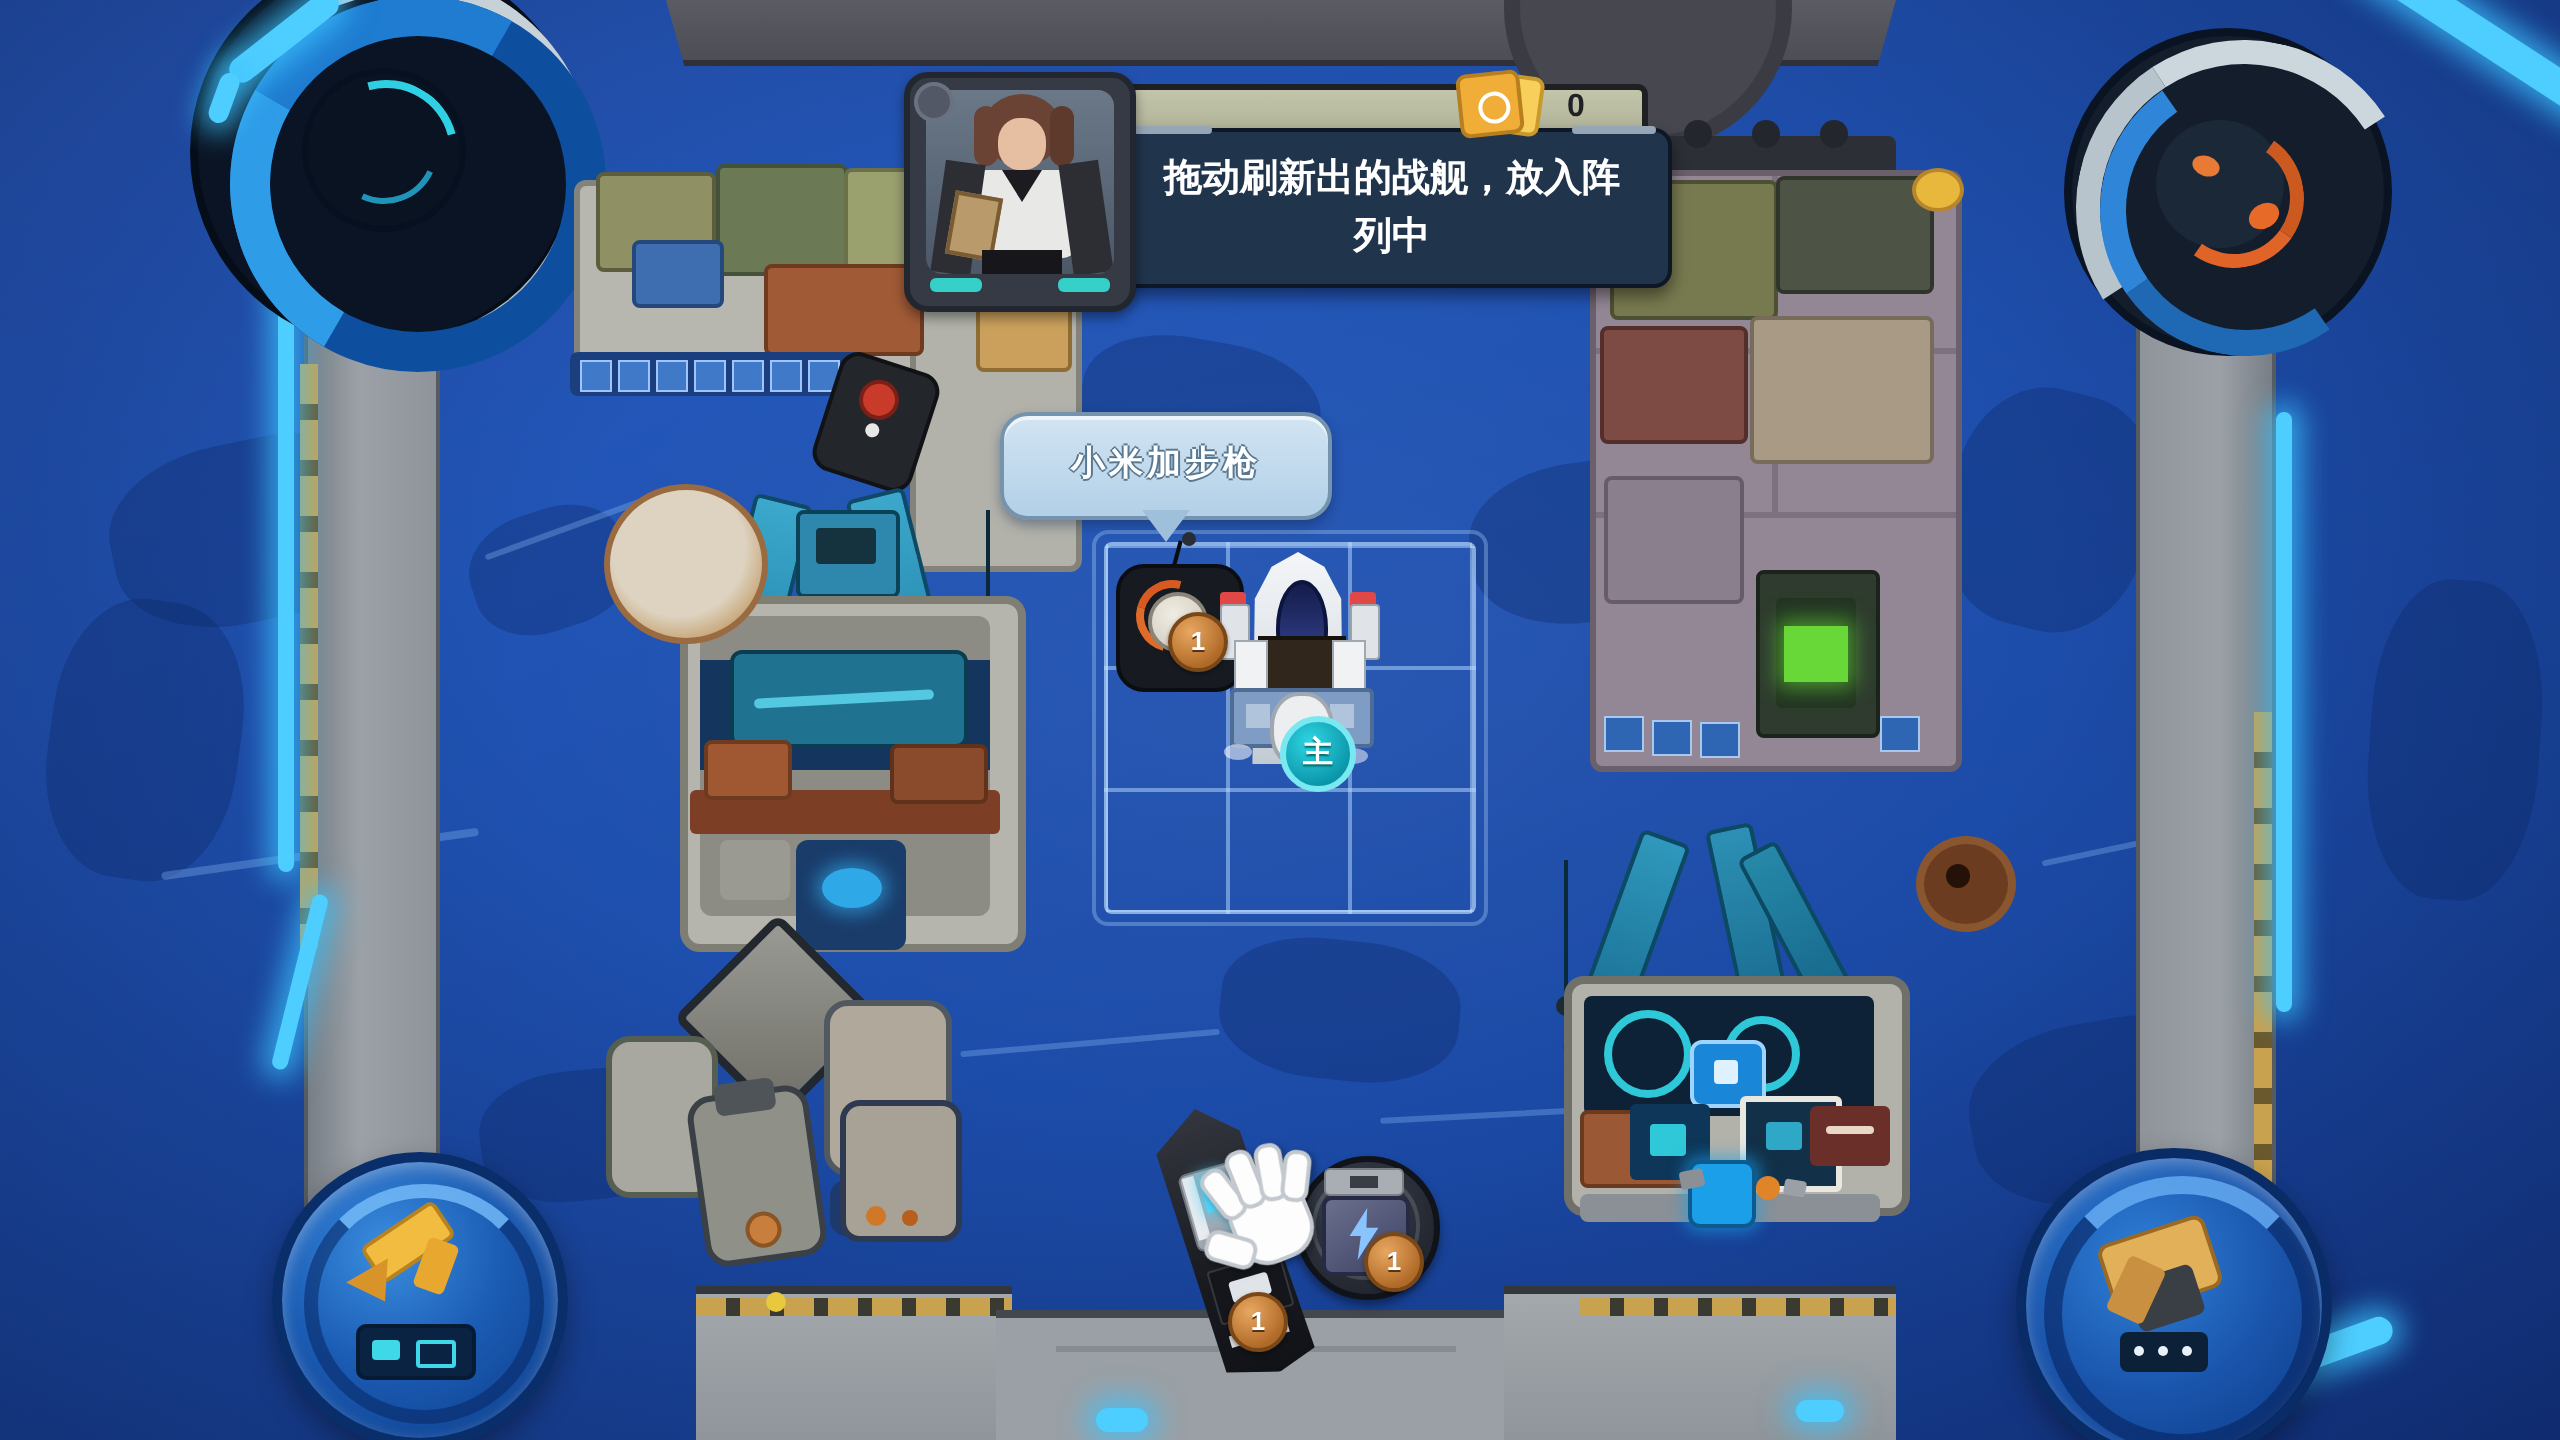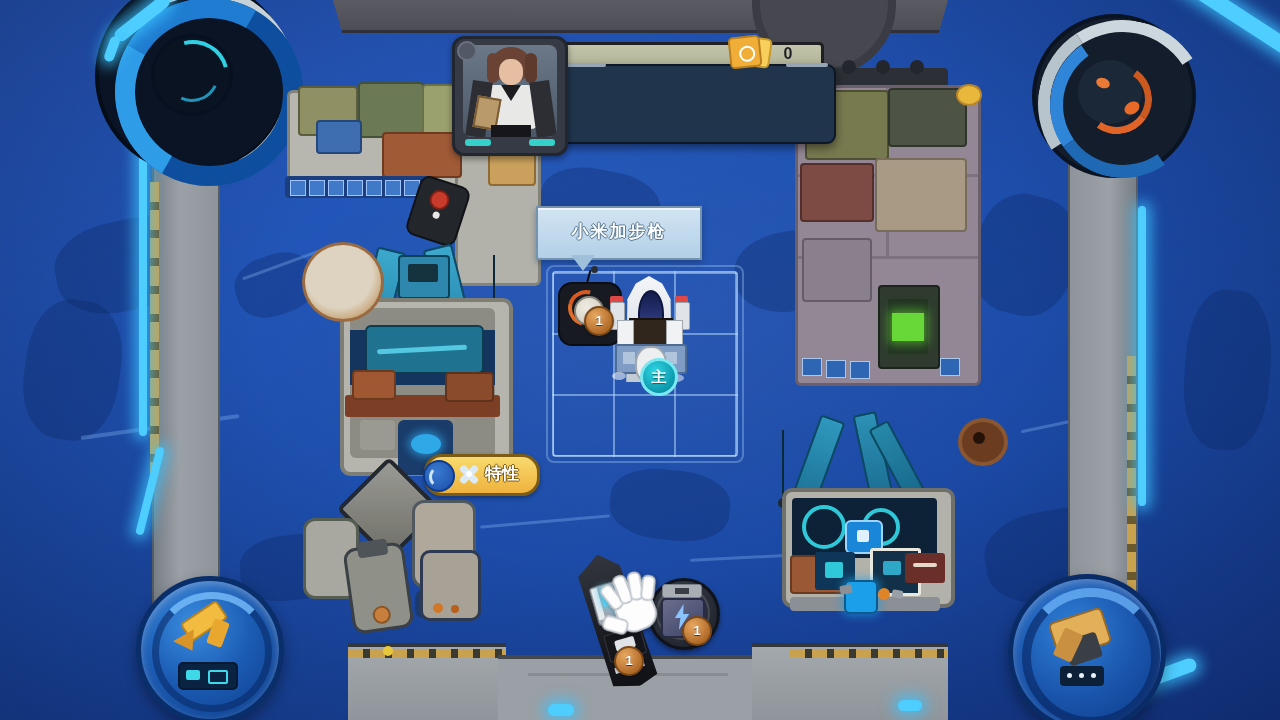--- a/index.html
+++ b/index.html
@@ -20,22 +20,22 @@
   .badge{width:26px;height:26px;border-radius:50%;
     background:radial-gradient(circle at 35% 30%,#e8a860,#b06a28 72%);
     border:2px solid #7a4818;color:#fff;font-size:13px;font-weight:bold;
     text-align:center;line-height:26px;text-shadow:0 1px 0 #5a3210;box-shadow:0 1px 2px rgba(0,0,0,.4);}
   .grid-cell{width:60px;height:60px;}
   #grid{border:2px solid rgba(190,225,255,.65);border-radius:4px;
     background-image:repeating-linear-gradient(90deg,transparent 0 59px,rgba(185,220,255,.5) 59px 61px),
                      repeating-linear-gradient(0deg,transparent 0 59px,rgba(185,220,255,.5) 59px 61px);}
   #grid-outer{border:2px solid rgba(170,210,250,.35);border-radius:8px;}
   .txt{color:#fff;font-weight:bold;}
-  #tooltip{background:linear-gradient(#d2e4f2,#b2d0e8);border:2px solid #7593ad;border-radius:0;
-    box-shadow:0 3px 6px rgba(10,30,60,.35), inset 0 2px 0 rgba(255,255,255,.6);margin-left:36px;}
+  #tooltip{background:linear-gradient(#d2e4f2,#b2d0e8);border:2px solid #7593ad;border-radius:14px;
+    box-shadow:0 3px 6px rgba(10,30,60,.35), inset 0 2px 0 rgba(255,255,255,.6);}
   #tooltip-text{width:100%;text-align:center;line-height:48px;font-size:17px;font-weight:bold;
     letter-spacing:2px;color:#fdfeff;text-shadow:1px 0 0 #5a7890,-1px 0 0 #5a7890,0 1px 0 #5a7890,0 -1px 0 #5a7890;}
   #dialogue{background:#20344c;border:2px solid #0d1726;border-radius:9px;box-shadow:0 4px 8px rgba(0,0,0,.45);}
   #dialogue-text{width:240px;margin:10px auto 0;text-align:center;color:#fff;font-size:19px;
     font-weight:bold;line-height:1.5;}
   .pale{background:linear-gradient(#c3c5ab,#aaad92);}
   #banner{clip-path:polygon(0 0,100% 0,94% 50%,100% 100%,0 100%,6% 50%);
     background:linear-gradient(#d4d6ba,#aeb194);}
   #banner-text{width:100%;text-align:center;line-height:30px;font-size:14px;font-weight:bold;color:#32321f;}
   .crate{border-radius:4px;}
@@ -300,31 +300,20 @@
     <div class="a circ" style="left:6px;top:102px;width:14px;height:8px;background:rgba(255,255,255,.55)"></div>
     <div class="a circ" style="left:62px;top:104px;width:16px;height:8px;background:rgba(255,255,255,.5)"></div>
   </div>
   <div class="a z7 circ" style="left:640px;top:358px;width:32px;height:32px;background:radial-gradient(circle at 38% 32%,#2fd6e4,#0a94a8 75%);border:3px solid #7ae8f0;color:#fff;font-size:15px;font-weight:bold;text-align:center;line-height:32px;text-shadow:0 1px 1px #066">主</div>
 
   <div class="a z9" id="tooltip" style="left:500px;top:206px;width:162px;height:50px">
     <div id="tooltip-text" class="a" style="left:0;top:0;height:50px">小米加步枪</div>
   </div>
   <div class="a z9" style="left:571px;top:255px;width:0;height:0;border-left:12px solid transparent;border-right:12px solid transparent;border-top:16px solid #9fc0da"></div>
 
-  <div class="a z7" style="left:424px;top:454px;width:110px;height:36px;background:linear-gradient(#f8da6e,#eeb23c);border:3px solid #7c5c14;border-radius:18px;box-shadow:0 2px 4px rgba(0,0,0,.35)">
-    <div class="a circ" style="left:-4px;top:3px;width:28px;height:28px;background:radial-gradient(circle at 40% 35%,#3a7ad0,#1a4eaa);border:2px solid #0e3a8c">
-      <div class="a circ" style="left:4px;top:4px;width:16px;height:16px;border:3px solid transparent;border-left-color:#cfe4f8"></div>
-    </div>
-    <div class="a" style="left:30px;top:5px;width:24px;height:24px">
-      <div class="a" style="left:1px;top:9px;width:22px;height:7px;background:#dceaf6;border-radius:3px;transform:rotate(45deg)"></div>
-      <div class="a" style="left:1px;top:9px;width:22px;height:7px;background:#dceaf6;border-radius:3px;transform:rotate(-45deg)"></div>
-      <div class="a circ" style="left:9px;top:9px;width:6px;height:6px;background:#ffffff"></div>
-    </div>
-    <div class="a txt" style="left:58px;top:5px;font-size:17px;text-shadow:1px 0 0 #7a5a10,-1px 0 0 #7a5a10,0 1px 0 #7a5a10,0 -1px 0 #7a5a10">特性</div>
-  </div>
 
   <div class="a z8" style="left:566px;top:548px;width:100px;height:150px;transform:rotate(-16deg)">
     <div class="a" style="left:20px;top:4px;width:62px;height:138px;background:linear-gradient(180deg,#33363e,#191b21 60%,#101216);clip-path:polygon(50% 0,80% 12%,90% 95%,58% 100%,16% 95%,10% 12%);filter:drop-shadow(0 0 2px #04060a)"></div>
     <div class="a" style="left:33px;top:34px;width:38px;height:38px;background:#a2a8b0;border:1px solid #6e747c;border-radius:4px"></div>
     <div class="a" style="left:35px;top:36px;width:6px;height:32px;background:#e8ecf0"></div>
     <div class="a" style="left:63px;top:37px;width:6px;height:30px;background:#e8ecf0"></div>
     <div class="a" style="left:43px;top:38px;width:10px;height:18px;background:#52d4fa;box-shadow:0 0 7px 2px rgba(82,212,250,.7)"></div>
     <div class="a" style="left:53px;top:46px;width:10px;height:22px;background:#3ab8ec;box-shadow:0 0 6px 2px rgba(58,184,236,.6)"></div>
     <div class="a" style="left:34px;top:84px;width:36px;height:26px;background:#14161c;border:1px solid #34383e;border-radius:2px">
       <div class="a" style="left:8px;top:7px;width:20px;height:11px;background:#e0e4e8;border-radius:2px"></div>
@@ -361,20 +350,21 @@
     <div class="a" style="left:14px;top:3px;width:26px;height:26px;background:#f7cf5a;border:2px solid #c89a2e;border-radius:5px;transform:rotate(8deg)"></div>
     <div class="a" style="left:2px;top:2px;width:28px;height:28px;background:#f0ae38;border:2px solid #b87f1e;border-radius:5px;transform:rotate(-6deg)">
       <div class="a circ" style="left:8px;top:8px;width:12px;height:12px;border:2px solid #fff"></div>
     </div>
   </div>
   <div class="a z11" style="left:776px;top:45px;width:24px;height:20px;text-align:center;font-size:16px;font-weight:bold;color:#1f2126">0</div>
 
   <div class="a z10" id="dialogue" style="left:556px;top:64px;width:276px;height:76px">
     <div class="a" style="left:6px;top:-3px;width:42px;height:4px;background:#97a6b6;border-radius:2px"></div>
     <div class="a" style="left:228px;top:-3px;width:42px;height:4px;background:#97a6b6;border-radius:2px"></div>
+    <div id="dialogue-text">拖动刷新出的战舰，放入阵列中</div>
   </div>
 
   <div class="a z12" style="left:452px;top:36px;width:110px;height:114px;background:#353a44;border:3px solid #22262e;border-radius:12px;box-shadow:0 3px 6px rgba(0,0,0,.4)">
     <div class="a" style="left:8px;top:6px;width:94px;height:92px;border-radius:8px;overflow:hidden;background:linear-gradient(180deg,#6a7888,#4c5868)">
       <div class="a circ" style="left:28px;top:2px;width:40px;height:36px;background:#6b4334"></div>
       <div class="a" style="left:36px;top:14px;width:24px;height:26px;background:#e6bfa2;border-radius:45%"></div>
       <div class="a" style="left:24px;top:8px;width:12px;height:30px;background:#6b4334;border-radius:6px"></div>
       <div class="a" style="left:62px;top:8px;width:12px;height:30px;background:#5e3a2c;border-radius:6px"></div>
       <div class="a" style="left:18px;top:40px;width:58px;height:44px;background:#e8e8e6;border-radius:8px"></div>
       <div class="a" style="left:38px;top:40px;width:20px;height:16px;background:#1c1c20;clip-path:polygon(0 0,100% 0,50% 100%)"></div>

